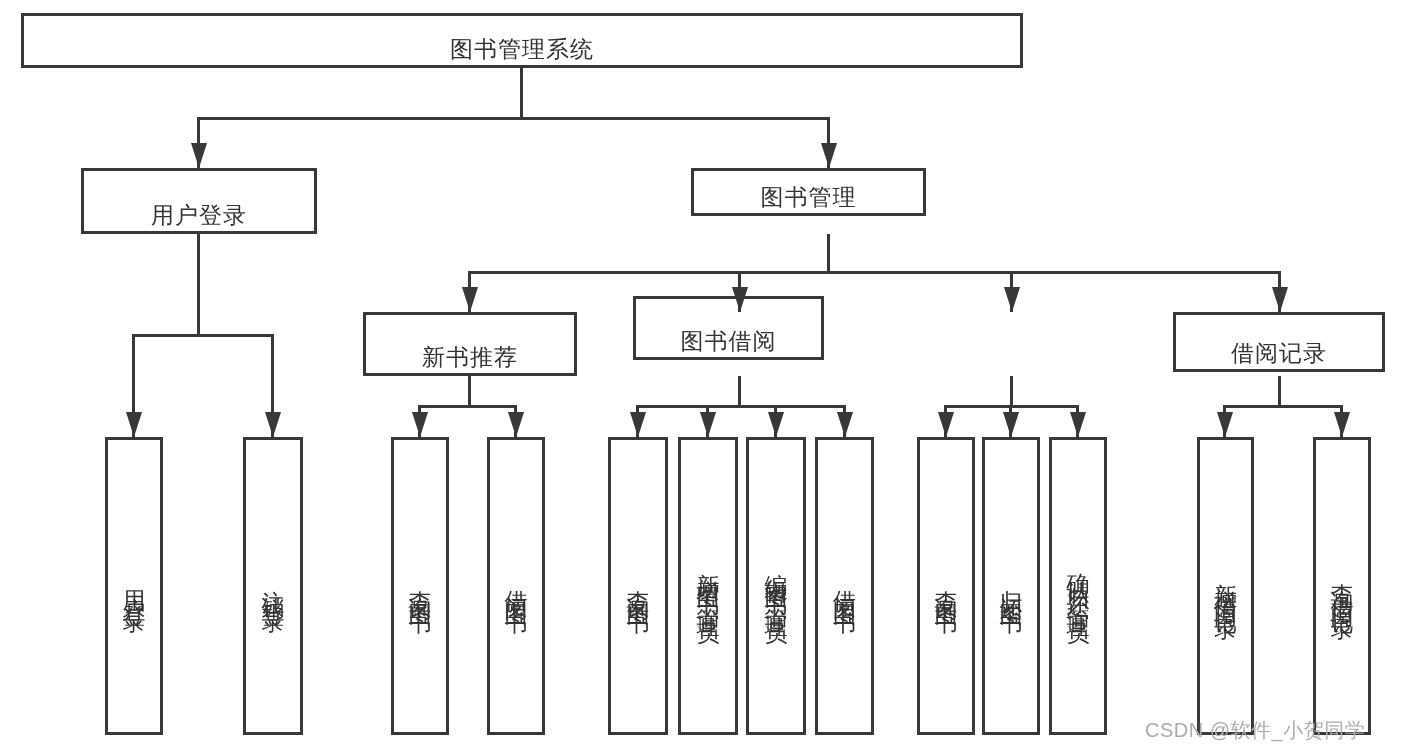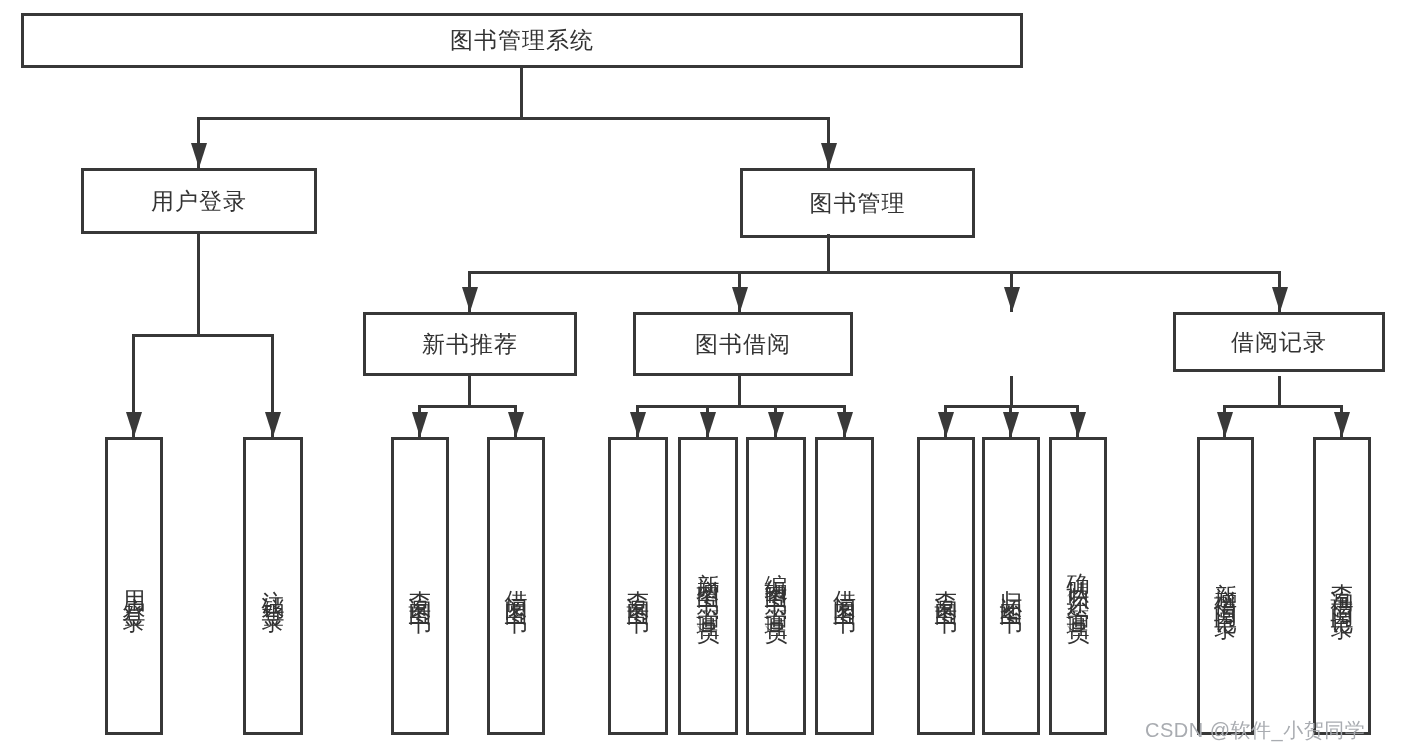--- a/index.html
+++ b/index.html
@@ -12,21 +12,21 @@
   body{
     width:1405px;height:747px;background:var(--bg);
     font-family:"Liberation Sans","DejaVu Sans",sans-serif;
     position:relative;overflow:hidden;
   }
   .canvas{position:absolute;left:0;top:0;width:1405px;height:747px;}
   
   .hbox{
     position:absolute;box-sizing:border-box;background:#fff;
     border:3px solid var(--line);
-    display:flex;align-items:center;justify-content:center;
+    display:flex;align-items:flex-end;justify-content:center;
     font-size:23px;color:var(--text);letter-spacing:1px;
   }
   
   .leaf{
     position:absolute;box-sizing:border-box;background:#fff;
     border:3px solid var(--line);
     top:437px;height:298px;
     display:flex;align-items:center;justify-content:center;
   }
   .leaf span{
@@ -52,29 +52,29 @@
 <div class="canvas">
 
   <div class="hbox" style="left:21px;top:13px;width:1002px;height:55px">
     <span>图书管理系统</span>
   </div>
 
   <div class="hbox" style="left:81px;top:168px;width:236px;height:66px">
     <span>用户登录</span>
   </div>
 
-  <div class="hbox" style="left:740px;top:168px;width:235px;height:70px">
+  <div class="hbox" style="left:691px;top:168px;width:235px;height:48px">
     <span>图书管理</span>
   </div>
 
   <div class="hbox" style="left:363px;top:312px;width:214px;height:64px">
     <span>新书推荐</span>
   </div>
 
-  <div class="hbox" style="left:633px;top:312px;width:220px;height:64px">
+  <div class="hbox" style="left:633px;top:296px;width:191px;height:64px">
     <span>图书借阅</span>
   </div>
 
 
   <div class="hbox" style="left:1173px;top:312px;width:212px;height:60px">
     <span>借阅记录</span>
   </div>
 
   <div class="leaf" style="left:105px;width:58px">
     <span>用户登录</span>

